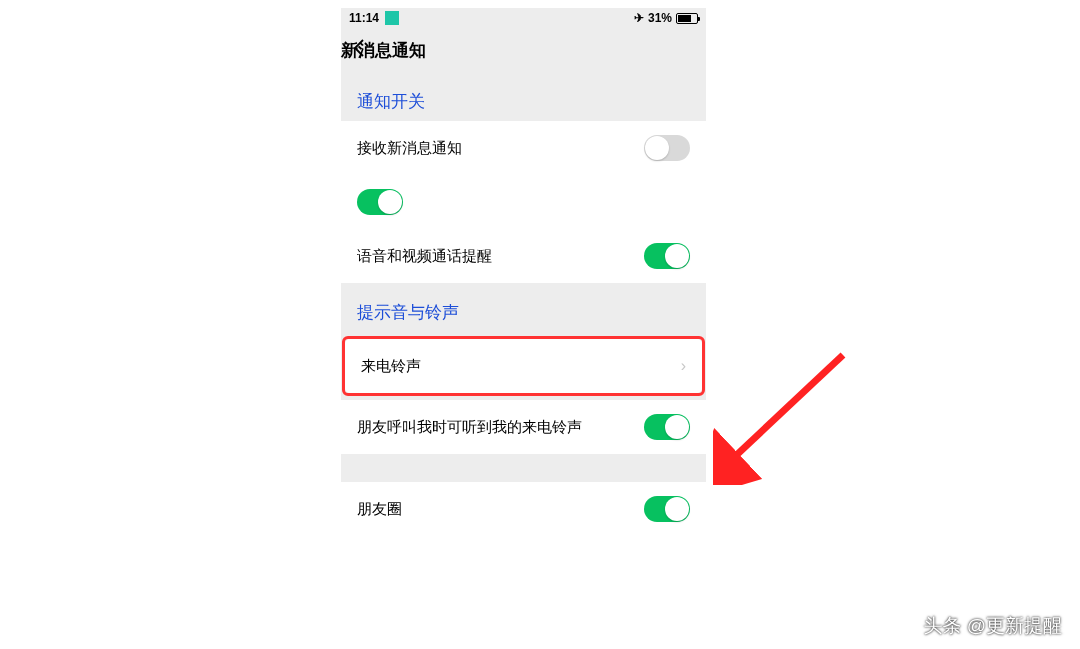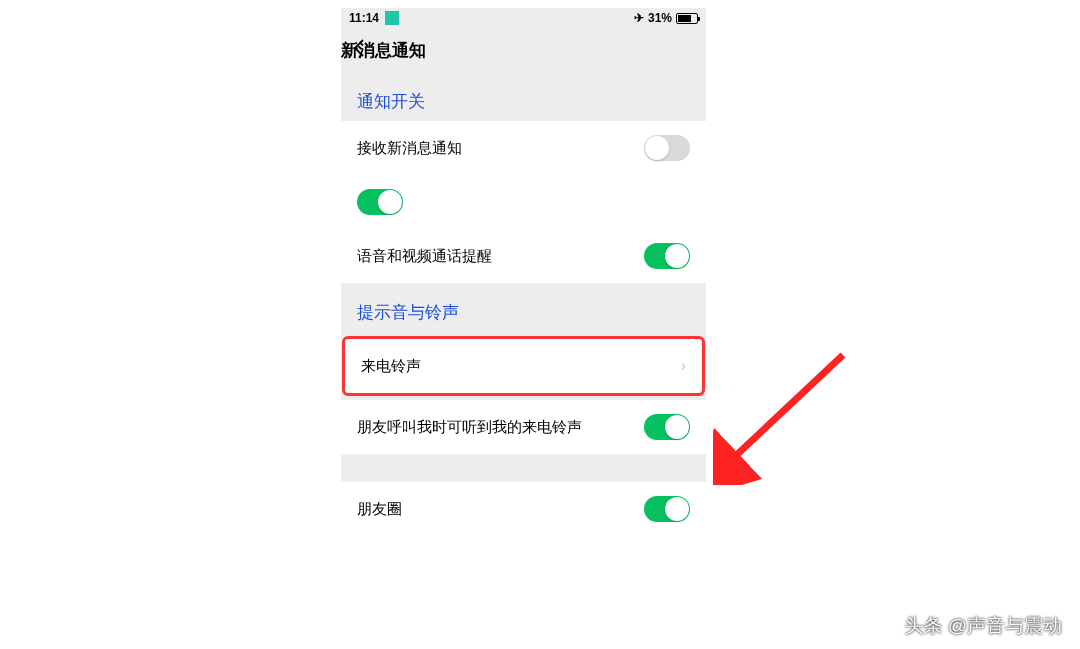--- a/index.html
+++ b/index.html
@@ -243,13 +243,13 @@
 
 <svg class="arrow-annotation" width="140" height="140">
   <defs>
     <marker id="ah" markerWidth="12" markerHeight="12" refX="2" refY="5" orient="auto">
       <polygon points="0,0 10,5 0,10" fill="#ff2222"></polygon>
     </marker>
   </defs>
   <line x1="130" y1="10" x2="15" y2="118" stroke="#ff2222" stroke-width="7" marker-end="url(#ah)"></line>
 </svg>
 
-<div class="watermark">头条 @声音与震动</div>
+<div class="watermark">头条 @更新提醒</div>
 
 </body></html>

